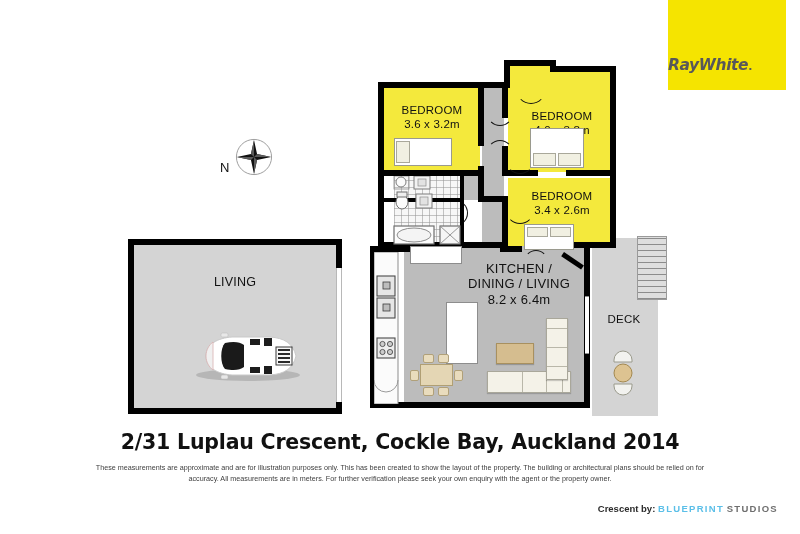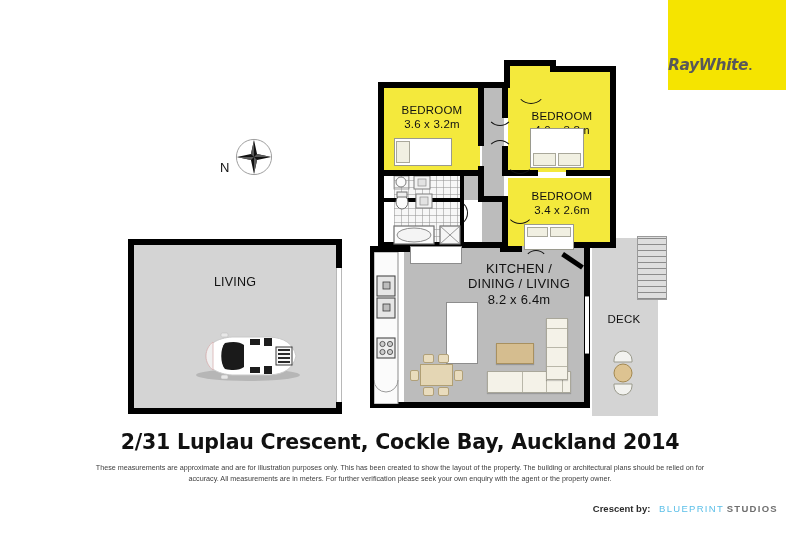--- a/index.html
+++ b/index.html
@@ -179,23 +179,22 @@
     position: absolute;
     right: 22px;
     top: 503px;
     font-size: 9.5px;
     font-family: "Liberation Sans", sans-serif;
     color: #3a3a3a;
     white-space: nowrap;
   }
   #produced-by .bp {
     color: #5bbfe8;
-    font-weight: normal;
+    font-weight: bold;
     letter-spacing: 1.3px;
-    margin-left: 6px;
   }
   #produced-by .st {
     color: #6e6e6e;
     letter-spacing: 1.3px;
     font-weight: bold;
   }
   #produced-by .pb {
     font-weight: bold;
     color: #2b2b2b;
   }

